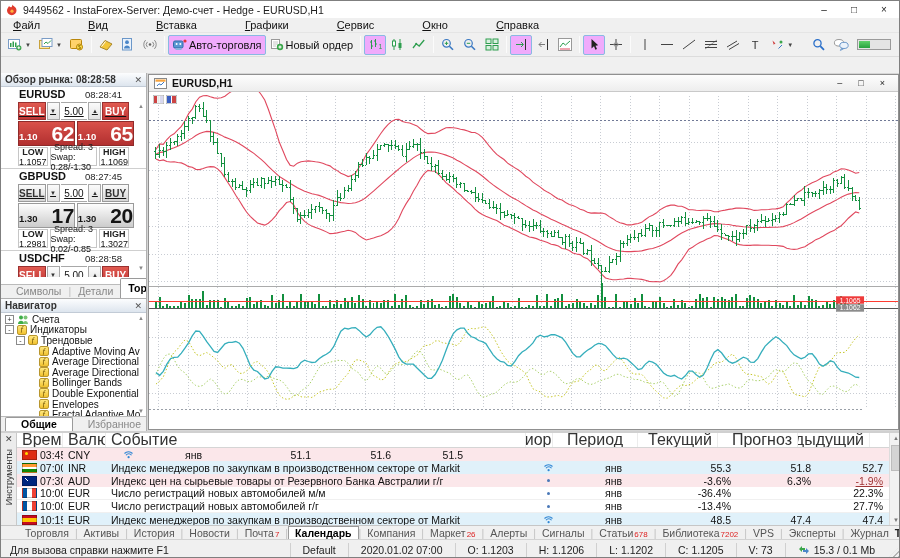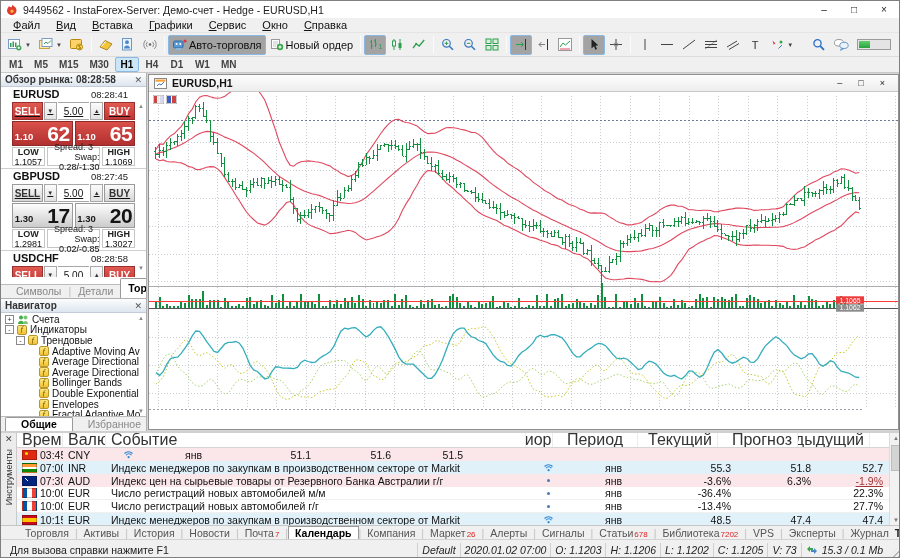--- a/index.html
+++ b/index.html
@@ -7,29 +7,29 @@
   .window { position:relative; width:900px; height:558px; background:#f0f0f0; border:1px solid #7f7f7f; overflow:hidden; font-size:11px; color:#111; }
 
   
   .titlebar { height:17px; background:#fff; display:flex; align-items:center; padding-left:5px; }
   .app-logo { width:12px; height:12px; flex:0 0 auto; }
   .tb-title { font-size:10.5px; margin-left:5px; flex:1; white-space:nowrap; overflow:hidden; color:#222; }
   .win-controls { display:flex; height:100%; }
   .win-btn { width:30px; display:flex; align-items:center; justify-content:center; font-size:10px; color:#222; }
 
   
-  .menubar { height:15px; background:#f0f0f0; display:flex; align-items:center; padding-left:4px; border-bottom:1px solid #e5e5e5; }
+  .menubar { height:15px; background:#f0f0f0; display:flex; align-items:center; padding-left:4px; border-bottom:1px solid #e5e5e5;gap:32px; }
   .menu-item { padding:0 8px; font-size:11px; color:#111; white-space:nowrap; }
   .menu-item u { text-decoration:underline; }
 
   
   .toolbar { height:24px; background:#f0f0f0; display:flex; align-items:center; padding-left:3px; border-bottom:1px solid #dcdcdc; }
   .tb-sep { width:1px; height:17px; background:#cfcfcf; border-right:1px solid #fbfbfb; margin:0 3px; flex:0 0 auto;}
   .tb-btn { height:20px; min-width:22px; display:flex; align-items:center; justify-content:center; border:1px solid transparent; border-radius:2px; padding:0 3px; gap:2px; background:transparent; flex:0 0 auto; }
-  .tb-btn.active { background:#a3a3a3; border-color:#89b9e2; }
+  .tb-btn.active { background:#f0abfc; border-color:#89b9e2; }
   .tb-btn .lbl { font-size:11px; color:#111; }
   .tb-dd { font-size:6px; color:#444; margin-left:1px; }
   .tb-right { margin-left:auto; display:flex; align-items:center; gap:7px; padding-right:8px; }
   .conn { width:34px; height:11px; border:1px solid #9a9a9a; background:#e4e4e4; display:inline-block; position:relative; }
   .conn-fill { position:absolute; left:1px; top:1px; bottom:1px; width:11px; background:linear-gradient(#5fd06a,#27a23e); }
 
   
   .tfbar { height:16px; background:#f0f0f0; border-bottom:1px solid #c9c9c9; display:flex; align-items:center; padding-left:3px; gap:1px; }
   .tf-btn { min-width:24px; text-align:center; font-size:10px; font-weight:700; color:#444; padding:1px 4px; border:1px solid transparent; border-radius:2px;}
   .tf-btn.active { background:#cde6f7; border-color:#89b9e2; color:#000; }
@@ -38,21 +38,21 @@
   .main { position:absolute; top:72px; left:0; width:900px; height:358px; display:flex; }
   .left-col { width:146px; border-right:1px solid #b0b0b0; display:flex; flex-direction:column; background:#d946ef; }
 
   .panel-header { height:14px; background:linear-gradient(#fcfdfe,#dde5ee); border-bottom:1px solid #c2cbd6; font-size:10px; font-weight:700; color:#333; display:flex; align-items:center; padding:0 4px; flex:0 0 auto;}
   .panel-header .x { margin-left:auto; font-size:9px; color:#555; font-weight:400; }
 
   
   .mw { position:relative; height:212px; background:#fff; border-bottom:1px solid #b0b0b0; overflow:hidden; display:flex; flex-direction:column;}
   .mw-scroll-up { position:absolute; right:2px; top:16px; font-size:6px; color:#888; }
   .mw-scroll-dn { position:absolute; right:2px; top:178px; font-size:6px; color:#888; z-index:5;}
-  .mw-sym { border-bottom:1px solid #cfcfcf; padding:0 10px; background:#fff;text-align:right; }
+  .mw-sym { border-bottom:1px solid #cfcfcf; padding:0 16px; background:#fff; }
   .mw-sym.partial { height:26px; overflow:hidden; border-bottom:none; }
   .mw-head { display:flex; height:14px; align-items:center; font-weight:700; font-size:11px; padding:0 2px; }
   .mw-time { margin-left:auto; font-weight:400; font-size:9.5px; color:#222; padding-right:6px;}
   .mw-trade { display:flex; height:20px; gap:1px; align-items:stretch; padding:1px 1px;text-decoration:underline; }
   .btn-sell,.btn-buy { flex:1.15; font-size:10px; font-weight:700; display:flex; align-items:center; justify-content:center; border:1px solid #993030; color:#fff; background:linear-gradient(#e05a50,#c13636); }
   .gray .btn-sell,.gray .btn-buy { background:linear-gradient(#fbfbfb,#d6d6d6); color:#333; border-color:#9a9a9a; }
   .spin { width:13px; display:flex; align-items:center; justify-content:center; border:1px solid #a8a8a8; background:linear-gradient(#fbfbfb,#e2e2e2); font-size:6px; color:#333; }
   .vol { flex:1.25; display:flex; align-items:center; justify-content:center; border-top:1px solid #a8a8a8; border-bottom:1px solid #a8a8a8; background:#fff; font-size:10px; color:#111;}
   .mw-big { display:flex; gap:2px; padding:0 1px 1px; height:26px; }
   .tile { flex:1; display:flex; align-items:flex-end; justify-content:center; gap:14px; color:#fff; background:linear-gradient(#d95049,#b23030); border:1px solid #8f2a2a; }
@@ -123,21 +123,21 @@
   .btab { padding:0 6px; white-space:nowrap; display:flex; align-items:center; height:14px;}
   .btab.active { background:#fff; border:1px solid #9a9a9a; border-bottom:1px solid #fff; font-weight:700; color:#000; }
   .badge { color:#d22; font-size:8px; margin-left:1px; position:relative; top:2px;}
   .tab-sep { color:#c2c2c2; }
   .tabs-right { margin-left:auto; padding-right:10px; font-weight:700; color:#222; white-space:nowrap;}
 
   
   .statusbar { position:absolute; top:538px; left:0; width:900px; height:20px; background:#f0f0f0; border-top:1px solid #d2d2d2; display:flex; align-items:center; font-size:10.5px; color:#222; }
   .sb-help { padding:0 9px; white-space:nowrap;}
   .sb-gap { flex:1; }
-  .sb-cell { padding:0 4px; border-left:1px solid #d0d0d0; height:14px; display:flex; align-items:center; gap:4px; white-space:nowrap;font-style:italic;}
+  .sb-cell { padding:0 12px; border-left:1px solid #d0d0d0; height:14px; display:flex; align-items:center; gap:4px; white-space:nowrap;}
   .grip { width:10px; height:10px; margin:6px 2px 0 2px; background:repeating-linear-gradient(135deg,transparent 0 2px,#b5b5b5 2px 3.5px); clip-path:polygon(100% 0,100% 100%,0 100%); }
 </style>
 </head>
 <body>
 
 <div class="window">
 
   <div class="titlebar">
     <svg class="app-logo" viewBox="0 0 12 12">
         <path d="M6 0.5c1.5 2 4.5 2.5 4.5 6A4.5 4.5 0 011 6.5C1 4.5 2.5 3.5 3 2c.6 1 1.8 1.5 2.5 1C6.2 2.4 6.3 1.3 6 .5z" fill="#e03c2e"></path>
@@ -354,31 +354,20 @@
           <ellipse cx="6" cy="4.8" rx="4.6" ry="3.3" fill="#fff" stroke="#9a9a9a"></ellipse>
           <ellipse cx="11" cy="7.4" rx="4.2" ry="3.1" fill="#eaf2fb" stroke="#6b97c9"></ellipse>
           <path d="M8.6 10.2l-1.2 2.2 3-1.6z" fill="#eaf2fb" stroke="#6b97c9"></path>
         </svg>
       <span class="conn">
           <span class="conn-fill"></span>
         </span>
     </div>
   </div>
 
-  <div class="tfbar">
-      <span class="tf-btn">M1</span>
-      <span class="tf-btn">M5</span>
-      <span class="tf-btn">M15</span>
-      <span class="tf-btn">M30</span>
-      <span class="tf-btn active">H1</span>
-      <span class="tf-btn">H4</span>
-      <span class="tf-btn">D1</span>
-      <span class="tf-btn">W1</span>
-      <span class="tf-btn">MN</span>
-    </div>
 
   <div class="main">
     <div class="left-col">
 
       <div class="panel-header">
         <span>Обзор рынка: 08:28:58</span>
         <span class="x">✕</span>
       </div>
       <div class="mw">
         <span class="mw-scroll-up">▲</span>

